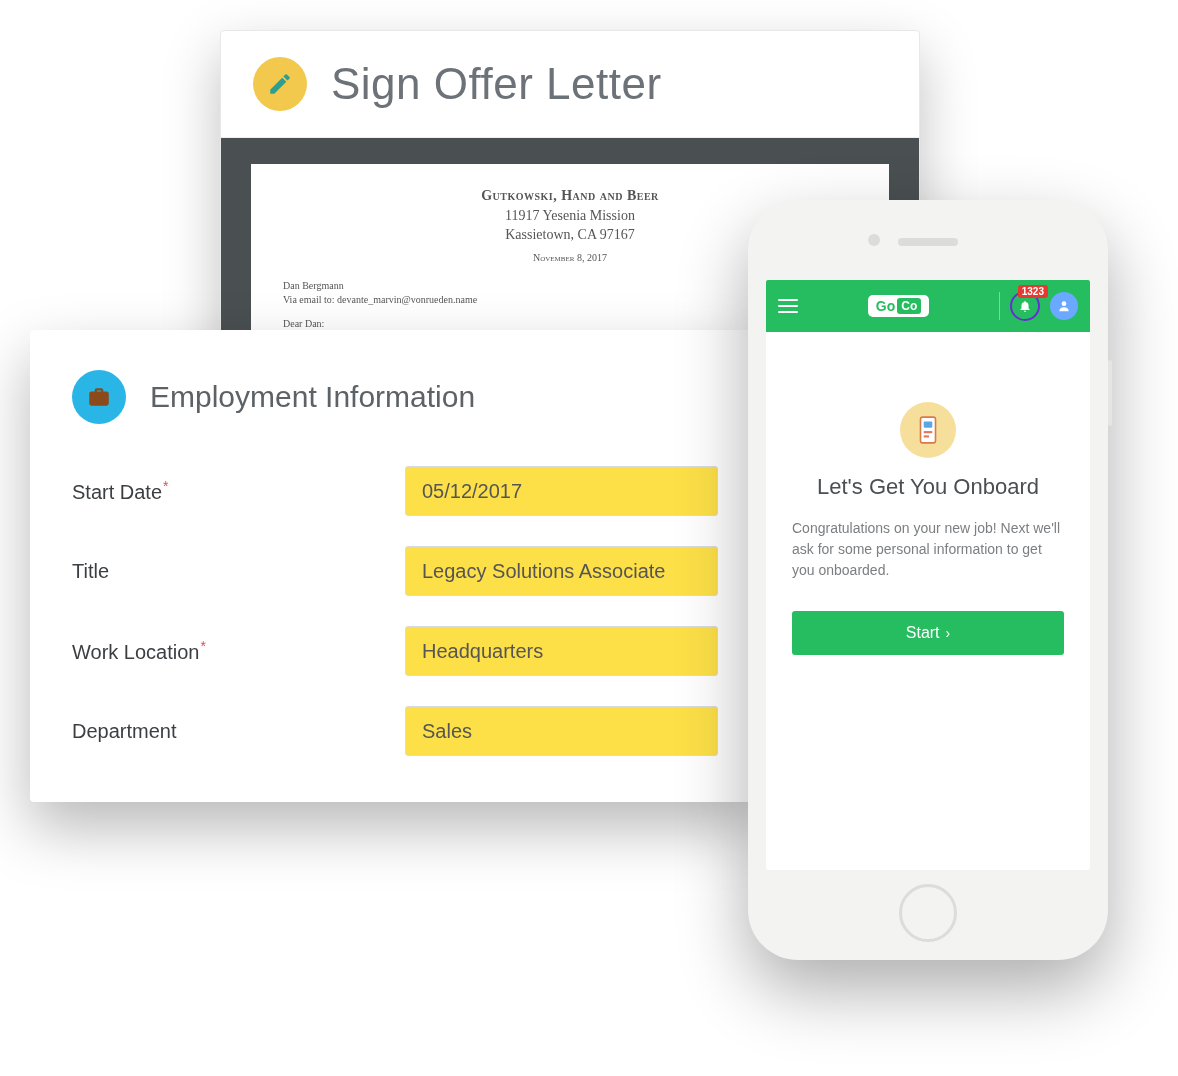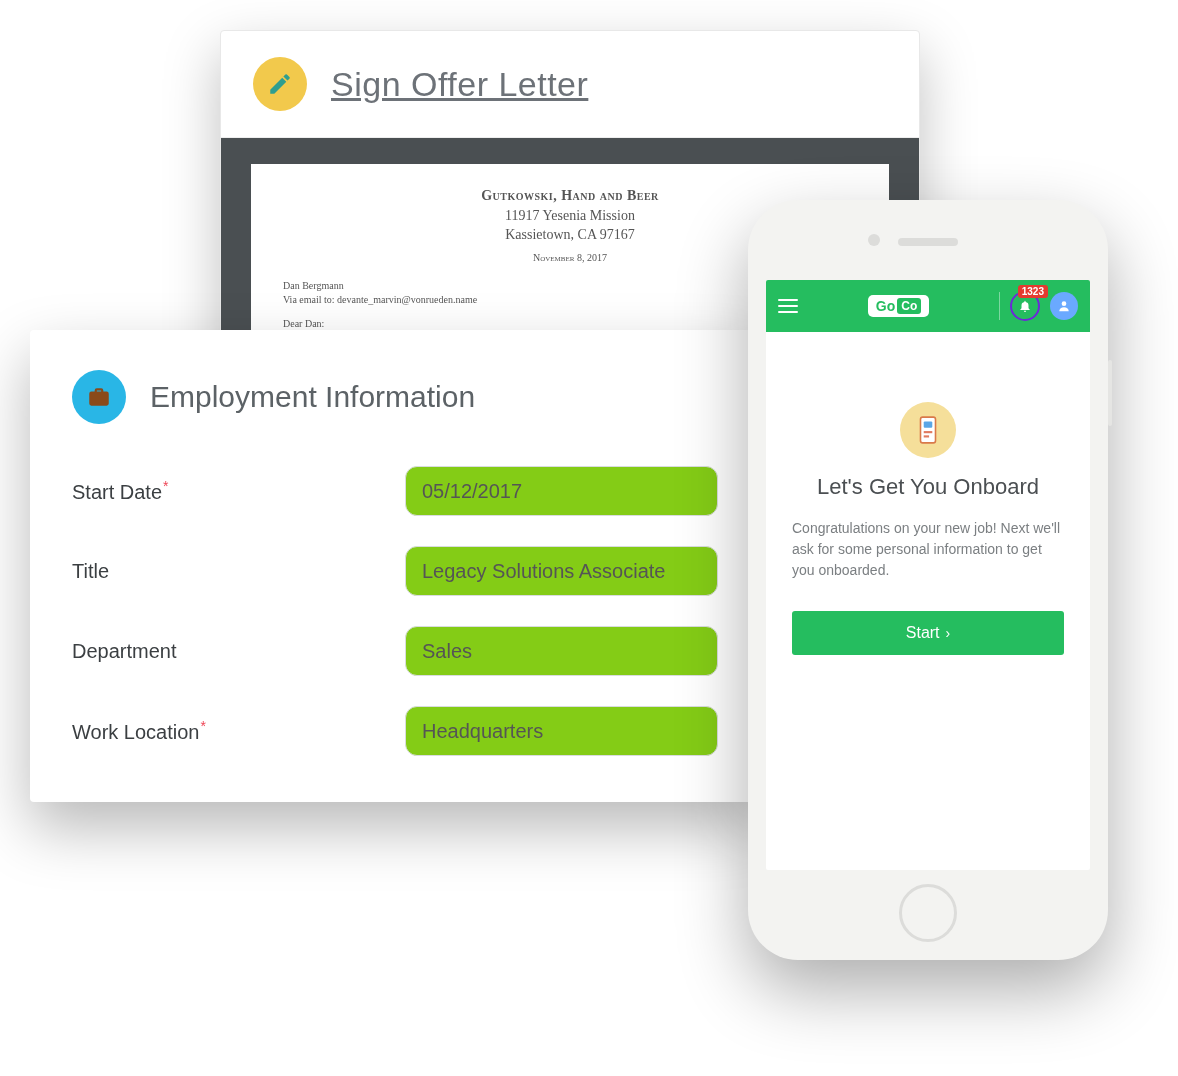--- a/index.html
+++ b/index.html
@@ -23,21 +23,21 @@
     border-bottom: 1px solid #eee;
   }
   .offer-header .icon-wrap {
     width: 54px; height: 54px;
     border-radius: 50%;
     background: #f2c94c;
     display: flex; align-items: center; justify-content: center;
     margin-right: 24px;
   }
   .offer-header h1 {
-    font-size: 34px; font-weight: 400; color: #6d7278; letter-spacing: .5px; text-decoration: underline;
+    font-size: 44px; font-weight: 400; color: #6d7278; letter-spacing: .5px;
   }
   .offer-body {
     background: #4a4f52;
     padding: 26px 30px 50px;
     height: 100%;
   }
   .offer-doc {
     background: #fff;
     width: 100%;
     height: 100%;
@@ -78,26 +78,26 @@
   }
   .field-row:last-child { margin-bottom: 0; }
   .field-label {
     width: 300px;
     font-size: 20px; color: #3b3f42; font-weight: 500;
   }
   .req::after { content: "*"; color: #e45; font-size: 14px; vertical-align: super; margin-left: 1px; }
   .field-input {
     flex: 1;
     border: 1px solid #d9dcde;
-    border-radius: 12px;
+    border-radius: 3px;
     height: 50px;
     display: flex; align-items: center;
     padding: 0 16px;
     font-size: 20px; color: #555;
-    background: #84cc16;
+    background: #fde047;
   }
   .field-input .avatar {
     width: 28px; height: 28px; border-radius: 50%;
     background: linear-gradient(135deg,#caa 0%, #a88 100%);
     margin-right: 12px;
     display:flex;align-items:center;justify-content:center;
     font-size:14px;color:#fff;
   }
 
   
@@ -233,30 +233,30 @@
   </div>
 
   <div class="field-row">
     <div class="field-label">Title</div>
     <div class="field-input">
       <span>Legacy Solutions Associate</span>
     </div>
   </div>
 
   <div class="field-row">
+    <div class="field-label req">Work Location</div>
+    <div class="field-input">
+      <span>Headquarters</span>
+    </div>
+  </div>
+
+  <div class="field-row">
     <div class="field-label">Department</div>
     <div class="field-input">
       <span>Sales</span>
-    </div>
-  </div>
-
-  <div class="field-row">
-    <div class="field-label req">Work Location</div>
-    <div class="field-input">
-      <span>Headquarters</span>
     </div>
   </div>
 
 </div>
 
 <div class="phone">
   <div class="side-btn"></div>
   <div class="home-btn"></div>
   <div class="screen">
 

